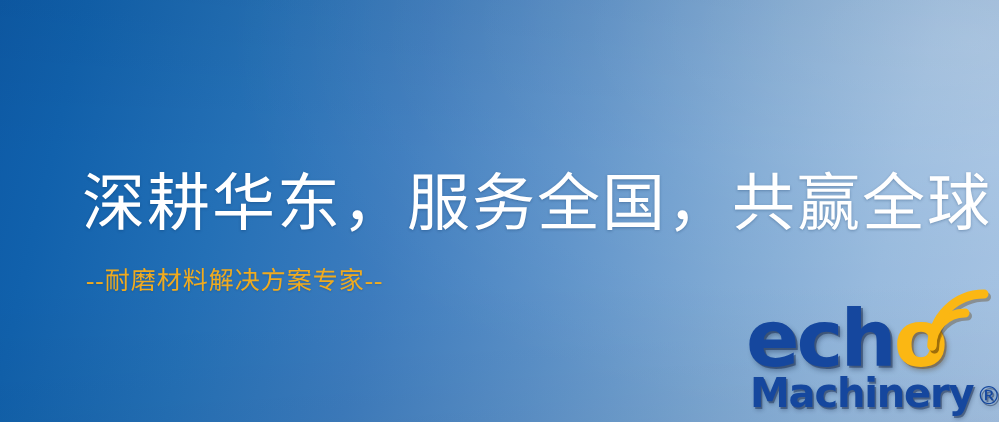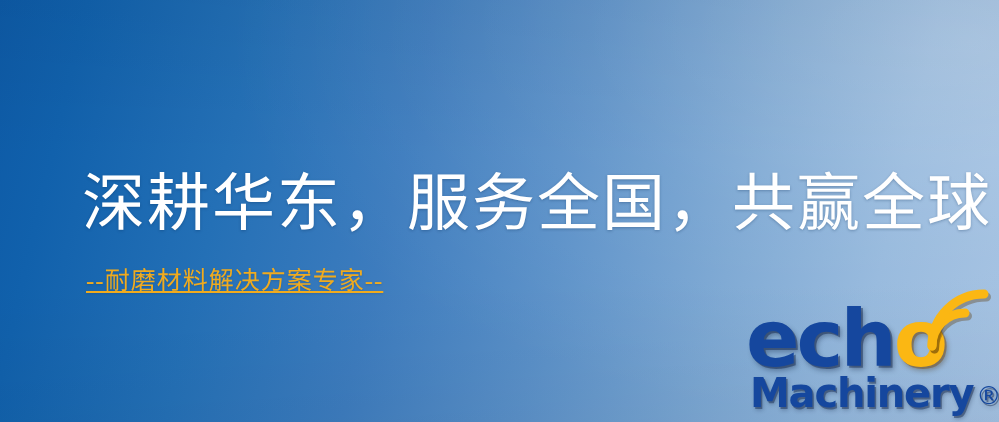--- a/index.html
+++ b/index.html
@@ -72,21 +72,20 @@
     left: 86px;
     top: 267px;
     font-family: "Liberation Serif", "DejaVu Serif", serif;
     font-size: 25px;
     line-height: 1.1;
     font-weight: 400;
     color: #f0ab1e;
     letter-spacing: 1px;
     white-space: nowrap;
     text-shadow: 0 1px 2px rgba(20,50,90,0.22);
-    text-decoration: underline;
   }
 
   
   #logo {
     position: absolute;
     left: 744px;
     top: 294px;
     width: 256px;
     height: 128px;
   }

